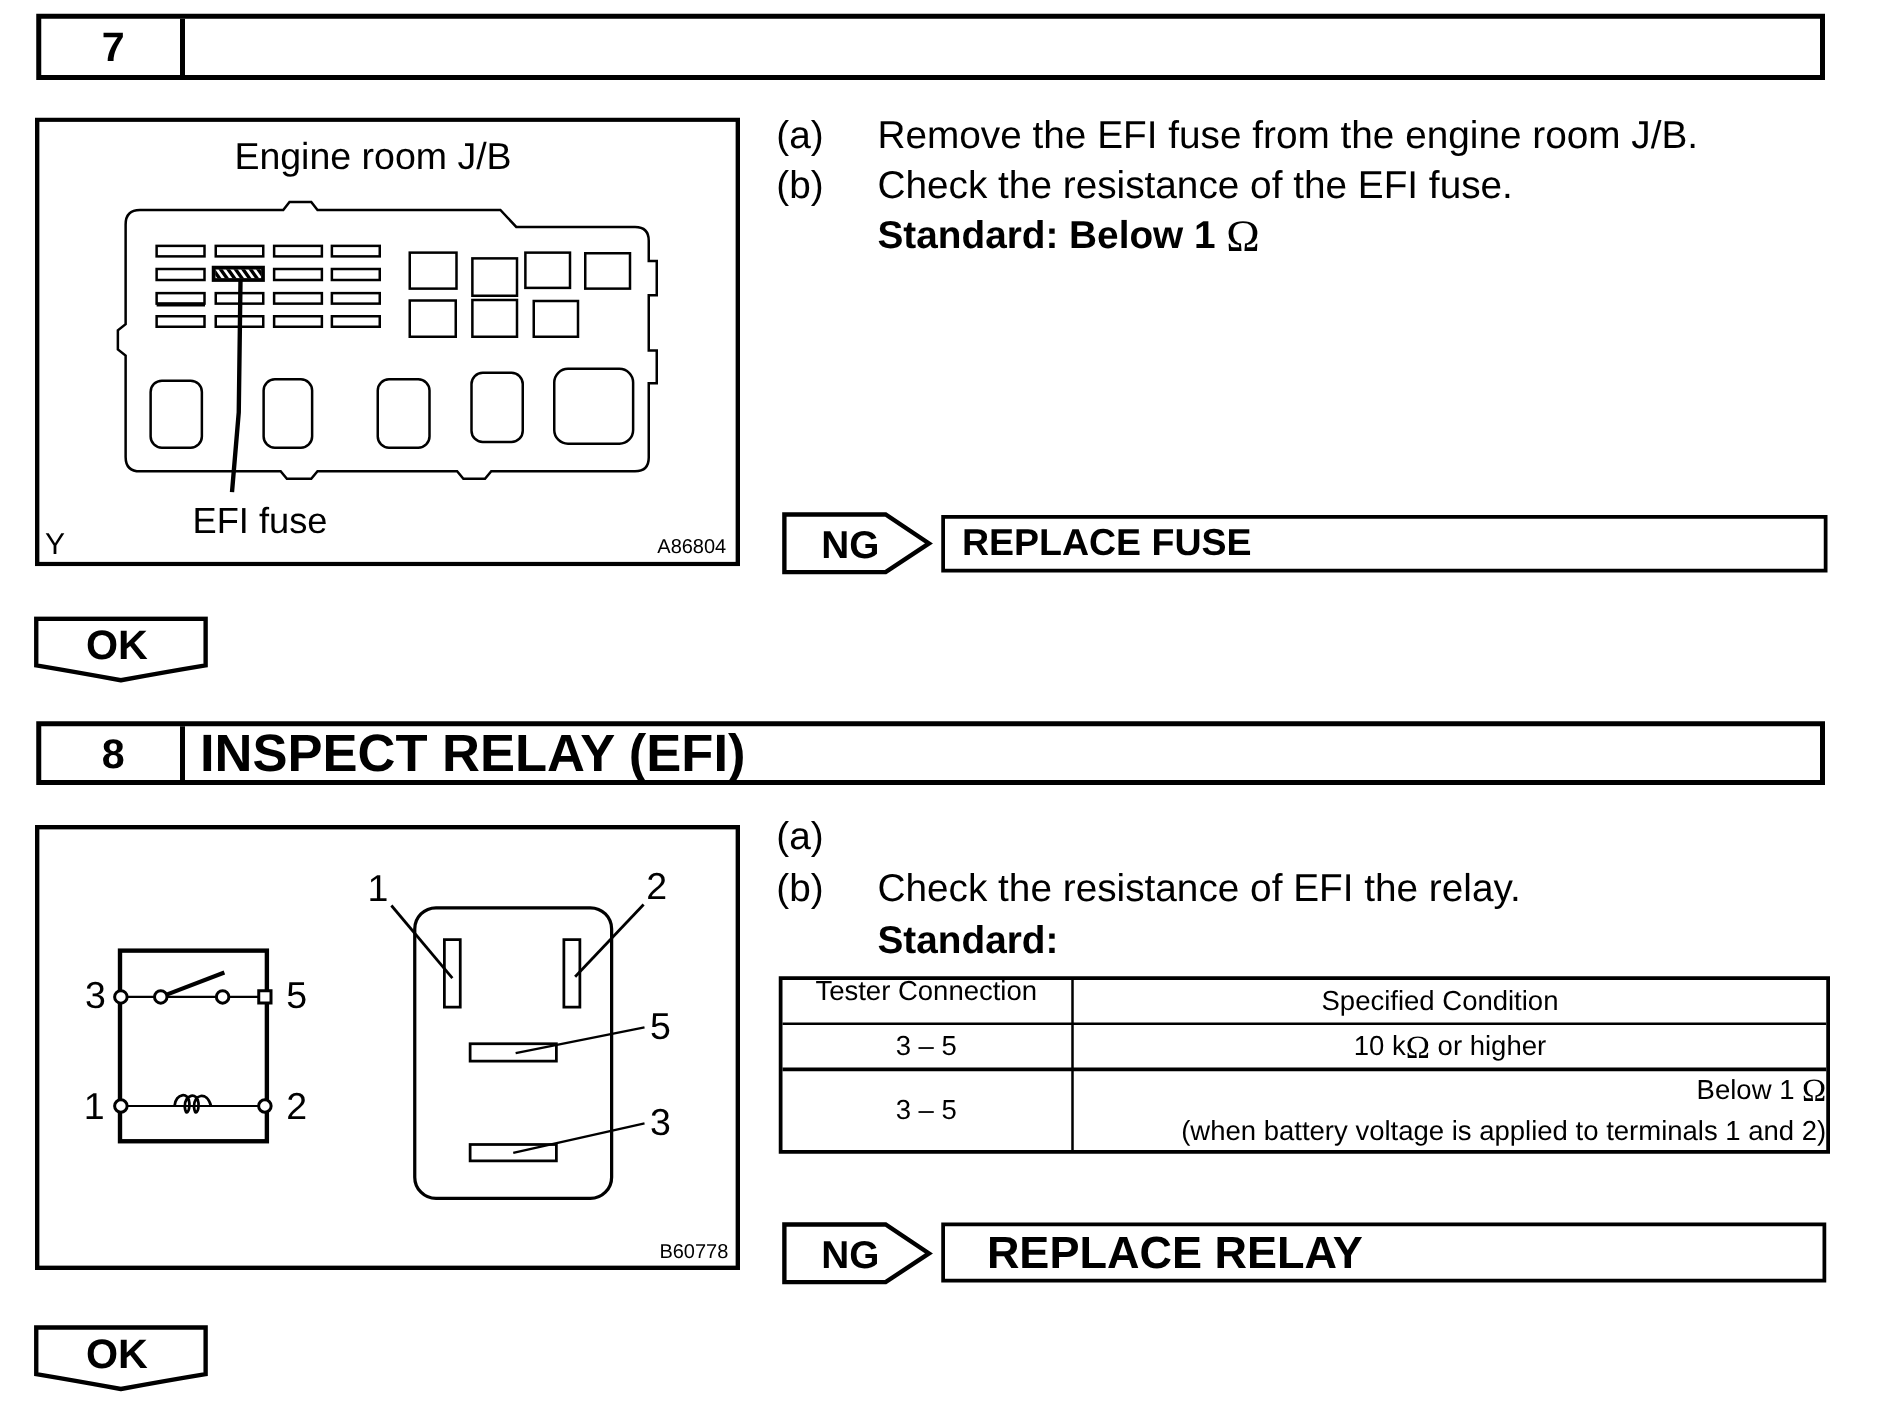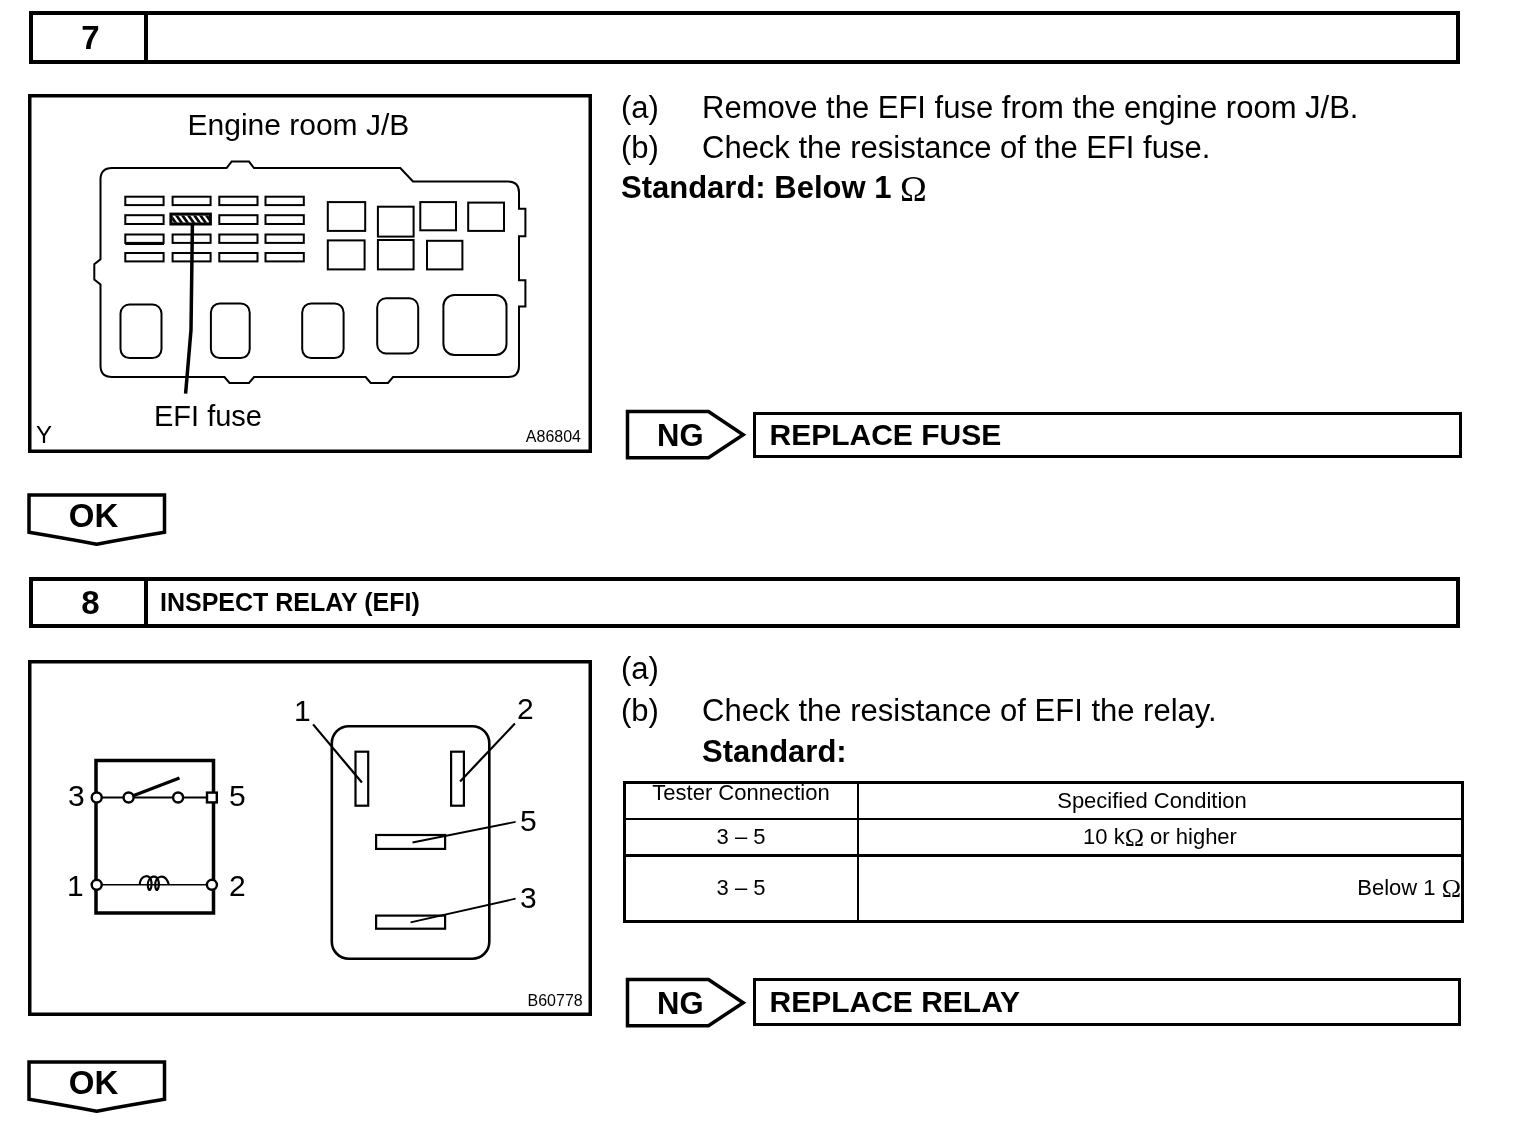--- a/index.html
+++ b/index.html
@@ -99,21 +99,21 @@
 
 <div class="abs" style="left:621px;top:88px;width:800px;font-size:31px;line-height:40px;">
   <div style="display:flex;">
       <span style="width:81px;">(a)</span>
       <span>Remove the EFI fuse from the engine room J/B.</span>
     </div>
   <div style="display:flex;">
       <span style="width:81px;">(b)</span>
       <span>Check the resistance of the EFI fuse.</span>
     </div>
-  <div style="display:flex;flex-direction:column;">
+  <div style="display:flex;">
       <span style="width:81px;"></span>
       <span class="b">Standard: Below 1 <span style="font-weight:normal;font-family:'Liberation Serif',serif;font-size:36px;vertical-align:-3px;line-height:40px;display:inline-block;">Ω</span></span>
     </div>
 </div>
 
 <svg class="abs" style="left:625px;top:409px;" width="125" height="52" viewBox="0 0 125 52">
   <path d="M2.5,2.6 L83.5,2.6 L118.2,25.7 L83.5,48.7 L2.5,48.7 Z" fill="none" stroke="#000" stroke-width="3.5"></path>
   <text x="55.3" y="37" font-size="31" font-weight="bold" text-anchor="middle">NG</text>
 </svg>
 
@@ -123,21 +123,21 @@
 
 <svg class="abs" style="left:27px;top:493px;" width="140" height="55" viewBox="0 0 140 55">
   <path d="M2,2 L137.5,2 L137.5,39.3 Q106,44.5 69.7,51.2 Q33,44.5 2,39.3 Z" fill="none" stroke="#000" stroke-width="3.5"></path>
   <text x="66.5" y="34" font-size="33" font-weight="bold" text-anchor="middle">OK</text>
 </svg>
 
 <div class="abs" style="left:29px;top:577px;width:1431px;height:51px;border:4px solid #000;box-sizing:border-box;display:flex;">
 
   <div style="width:107px;border-right:4px solid #000;display:flex;align-items:center;justify-content:center;font-weight:bold;font-size:33px;padding-left:4px;">8</div>
 
-  <div style="flex:1;display:flex;align-items:center;padding-left:12px;font-weight:bold;font-size:25px;">INSPECT RELAY (EFI)</div>
+  <div style="flex:1;display:flex;align-items:center;padding-left:12px;font-weight:bold;font-size:42px;">INSPECT RELAY (EFI)</div>
 </div>
 
 <svg class="abs" style="left:28px;top:660px;" width="564" height="356" viewBox="0 0 564 356">
 
   <rect x="1.75" y="1.75" width="560.5" height="352.5" fill="none" stroke="#000" stroke-width="3.5"></rect>
 
   <rect x="68" y="100.5" width="117.5" height="152.5" fill="none" stroke="#000" stroke-width="3.5"></rect>
 
   <line x1="68.7" y1="137.5" x2="150.1" y2="137.5" stroke="#000" stroke-width="1.8"></line>
   <line x1="150.1" y1="137.5" x2="183.9" y2="137.5" stroke="#000" stroke-width="1.8"></line>
@@ -212,28 +212,29 @@
   <div style="position:absolute;left:233px;top:0;right:16px;height:33.5px;display:flex;align-items:center;justify-content:center;">Specified Condition</div>
 
   <div style="position:absolute;left:0;top:36px;width:230px;height:34px;display:flex;align-items:center;justify-content:center;">3 – 5</div>
   <div style="position:absolute;left:233px;top:36px;right:0;height:34px;display:flex;align-items:center;justify-content:center;border-radius:11px;">
       <span>10 k<span style="font-family:'Liberation Serif',serif;font-size:26px;line-height:0;vertical-align:-2px;">Ω</span> or higher</span>
     </div>
 
   <div style="position:absolute;left:0;top:72.5px;width:230px;height:62.5px;display:flex;align-items:center;justify-content:center;">3 – 5</div>
   <div style="position:absolute;left:233px;top:72.5px;right:0;height:62.5px;display:flex;flex-direction:column;align-items:flex-end;justify-content:center;">
     <div style="line-height:33px;">Below 1 <span style="font-family:'Liberation Serif',serif;font-size:26px;line-height:0;vertical-align:-2px;">Ω</span></div>
+    <div style="line-height:33px;">(when battery voltage is applied to terminals 1 and 2)</div>
   </div>
 </div>
 
 <svg class="abs" style="left:625px;top:977px;" width="125" height="52" viewBox="0 0 125 52">
   <path d="M2.5,2.6 L83.5,2.6 L118.2,25.7 L83.5,48.7 L2.5,48.7 Z" fill="none" stroke="#000" stroke-width="3.5"></path>
   <text x="55.3" y="37" font-size="31" font-weight="bold" text-anchor="middle">NG</text>
 </svg>
 
 <div class="abs" style="left:753px;top:978px;width:708px;height:48px;border:3.5px solid #000;box-sizing:border-box;display:flex;align-items:center;">
-  <span class="b" style="font-size:30px;padding-left:13.5px;">REPLACE RELAY</span>
+  <span class="b" style="font-size:36px;padding-left:13.5px;margin-left:20px;">REPLACE RELAY</span>
 </div>
 
 <svg class="abs" style="left:27px;top:1060px;" width="140" height="55" viewBox="0 0 140 55">
   <path d="M2,2 L137.5,2 L137.5,39.3 Q106,44.5 69.7,51.2 Q33,44.5 2,39.3 Z" fill="none" stroke="#000" stroke-width="3.5"></path>
   <text x="66.5" y="34" font-size="33" font-weight="bold" text-anchor="middle">OK</text>
 </svg>
 
 </body></html>

